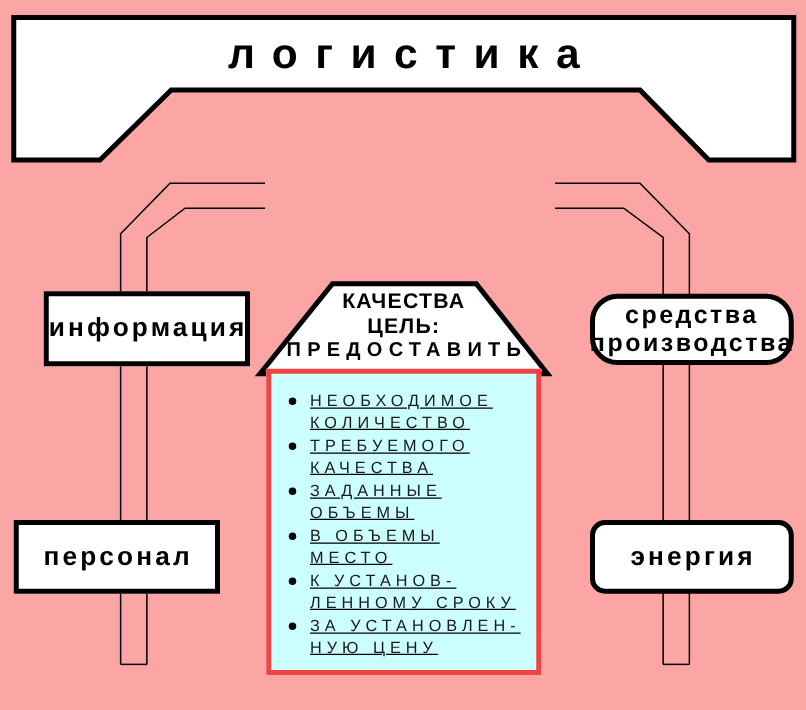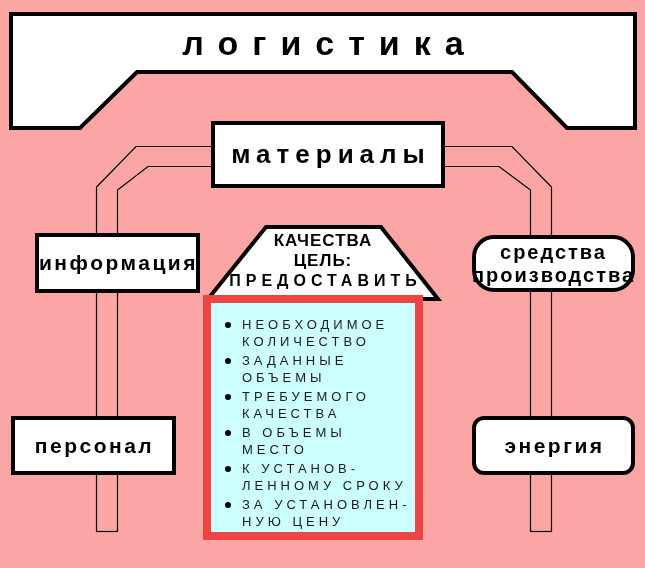--- a/index.html
+++ b/index.html
@@ -30,22 +30,22 @@
   .node span { display:block; }
 
   .goal-header {
     position:absolute; left:208px; top:231px; width:230px; text-align:center;
     font-weight:bold; line-height:20px;
   }
   .goal-header .gh { display:block; font-size:17px; letter-spacing:1px; }
   .goal-header .gh-wide { font-size:16px; letter-spacing:5px; padding-left:5px; }
 
   .goal-box {
-    position:absolute; left:203px; top:295px; width:220px; height:245px;
-    box-sizing:border-box; border:8px solid #ef4444; background:#CCFFFF;
+    position:absolute; left:213px; top:295px; width:220px; height:245px;
+    box-sizing:border-box; border:4px solid #ef4444; background:#CCFFFF;text-decoration:underline;
   }
   .goal-box ul { list-style:none; margin:0; padding:13px 4px 0 31px; }
   .goal-box li {
     position:relative; font-size:13px; line-height:17px; letter-spacing:4px;
     font-weight:normal; color:#1a1a1a; margin-bottom:2px; white-space:nowrap;
   }
   .goal-box li::before {
     content:""; position:absolute; left:-17px; top:6px; width:6px; height:6px;
     border-radius:50%; background:#000;
   }
@@ -70,23 +70,20 @@
       <path d="M444,146.5 L512,146.5 L551.5,187 L551.5,531.5"></path>
       <path d="M444,166.5 L499,166.5 L530.5,190 L530.5,531.5"></path>
       <path d="M530.5,531.5 L551.5,531.5"></path>
     </g>
 
     <polygon points="266,227 381,227 438,299 208,299" fill="#ffffff" stroke="#000000" stroke-width="4" stroke-linejoin="miter"></polygon>
   </svg>
 
   <div class="banner-title">логистика</div>
 
-  <div class="node node-materials">
-    <span>материалы</span>
-  </div>
 
   <div class="node node-information">
     <span>информация</span>
   </div>
 
   <div class="node node-personnel">
     <span>персонал</span>
   </div>
 
   <div class="node node-means">
@@ -104,26 +101,26 @@
     <span class="gh gh-wide">ПРЕДОСТАВИТЬ</span>
   </div>
 
   <div class="goal-box" style="background: rgb(204, 255, 255);">
     <ul>
       <li>
         <span>НЕОБХОДИМОЕ</span>
         <span>КОЛИЧЕСТВО</span>
       </li>
       <li>
+        <span>ТРЕБУЕМОГО</span>
+        <span>КАЧЕСТВА</span>
+      </li>
+      <li>
         <span>ЗАДАННЫЕ</span>
         <span>ОБЪЕМЫ</span>
-      </li>
-      <li>
-        <span>ТРЕБУЕМОГО</span>
-        <span>КАЧЕСТВА</span>
       </li>
       <li>
         <span>В ОБЪЕМЫ</span>
         <span>МЕСТО</span>
       </li>
       <li>
         <span>К УСТАНОВ-</span>
         <span>ЛЕННОМУ СРОКУ</span>
       </li>
       <li>

